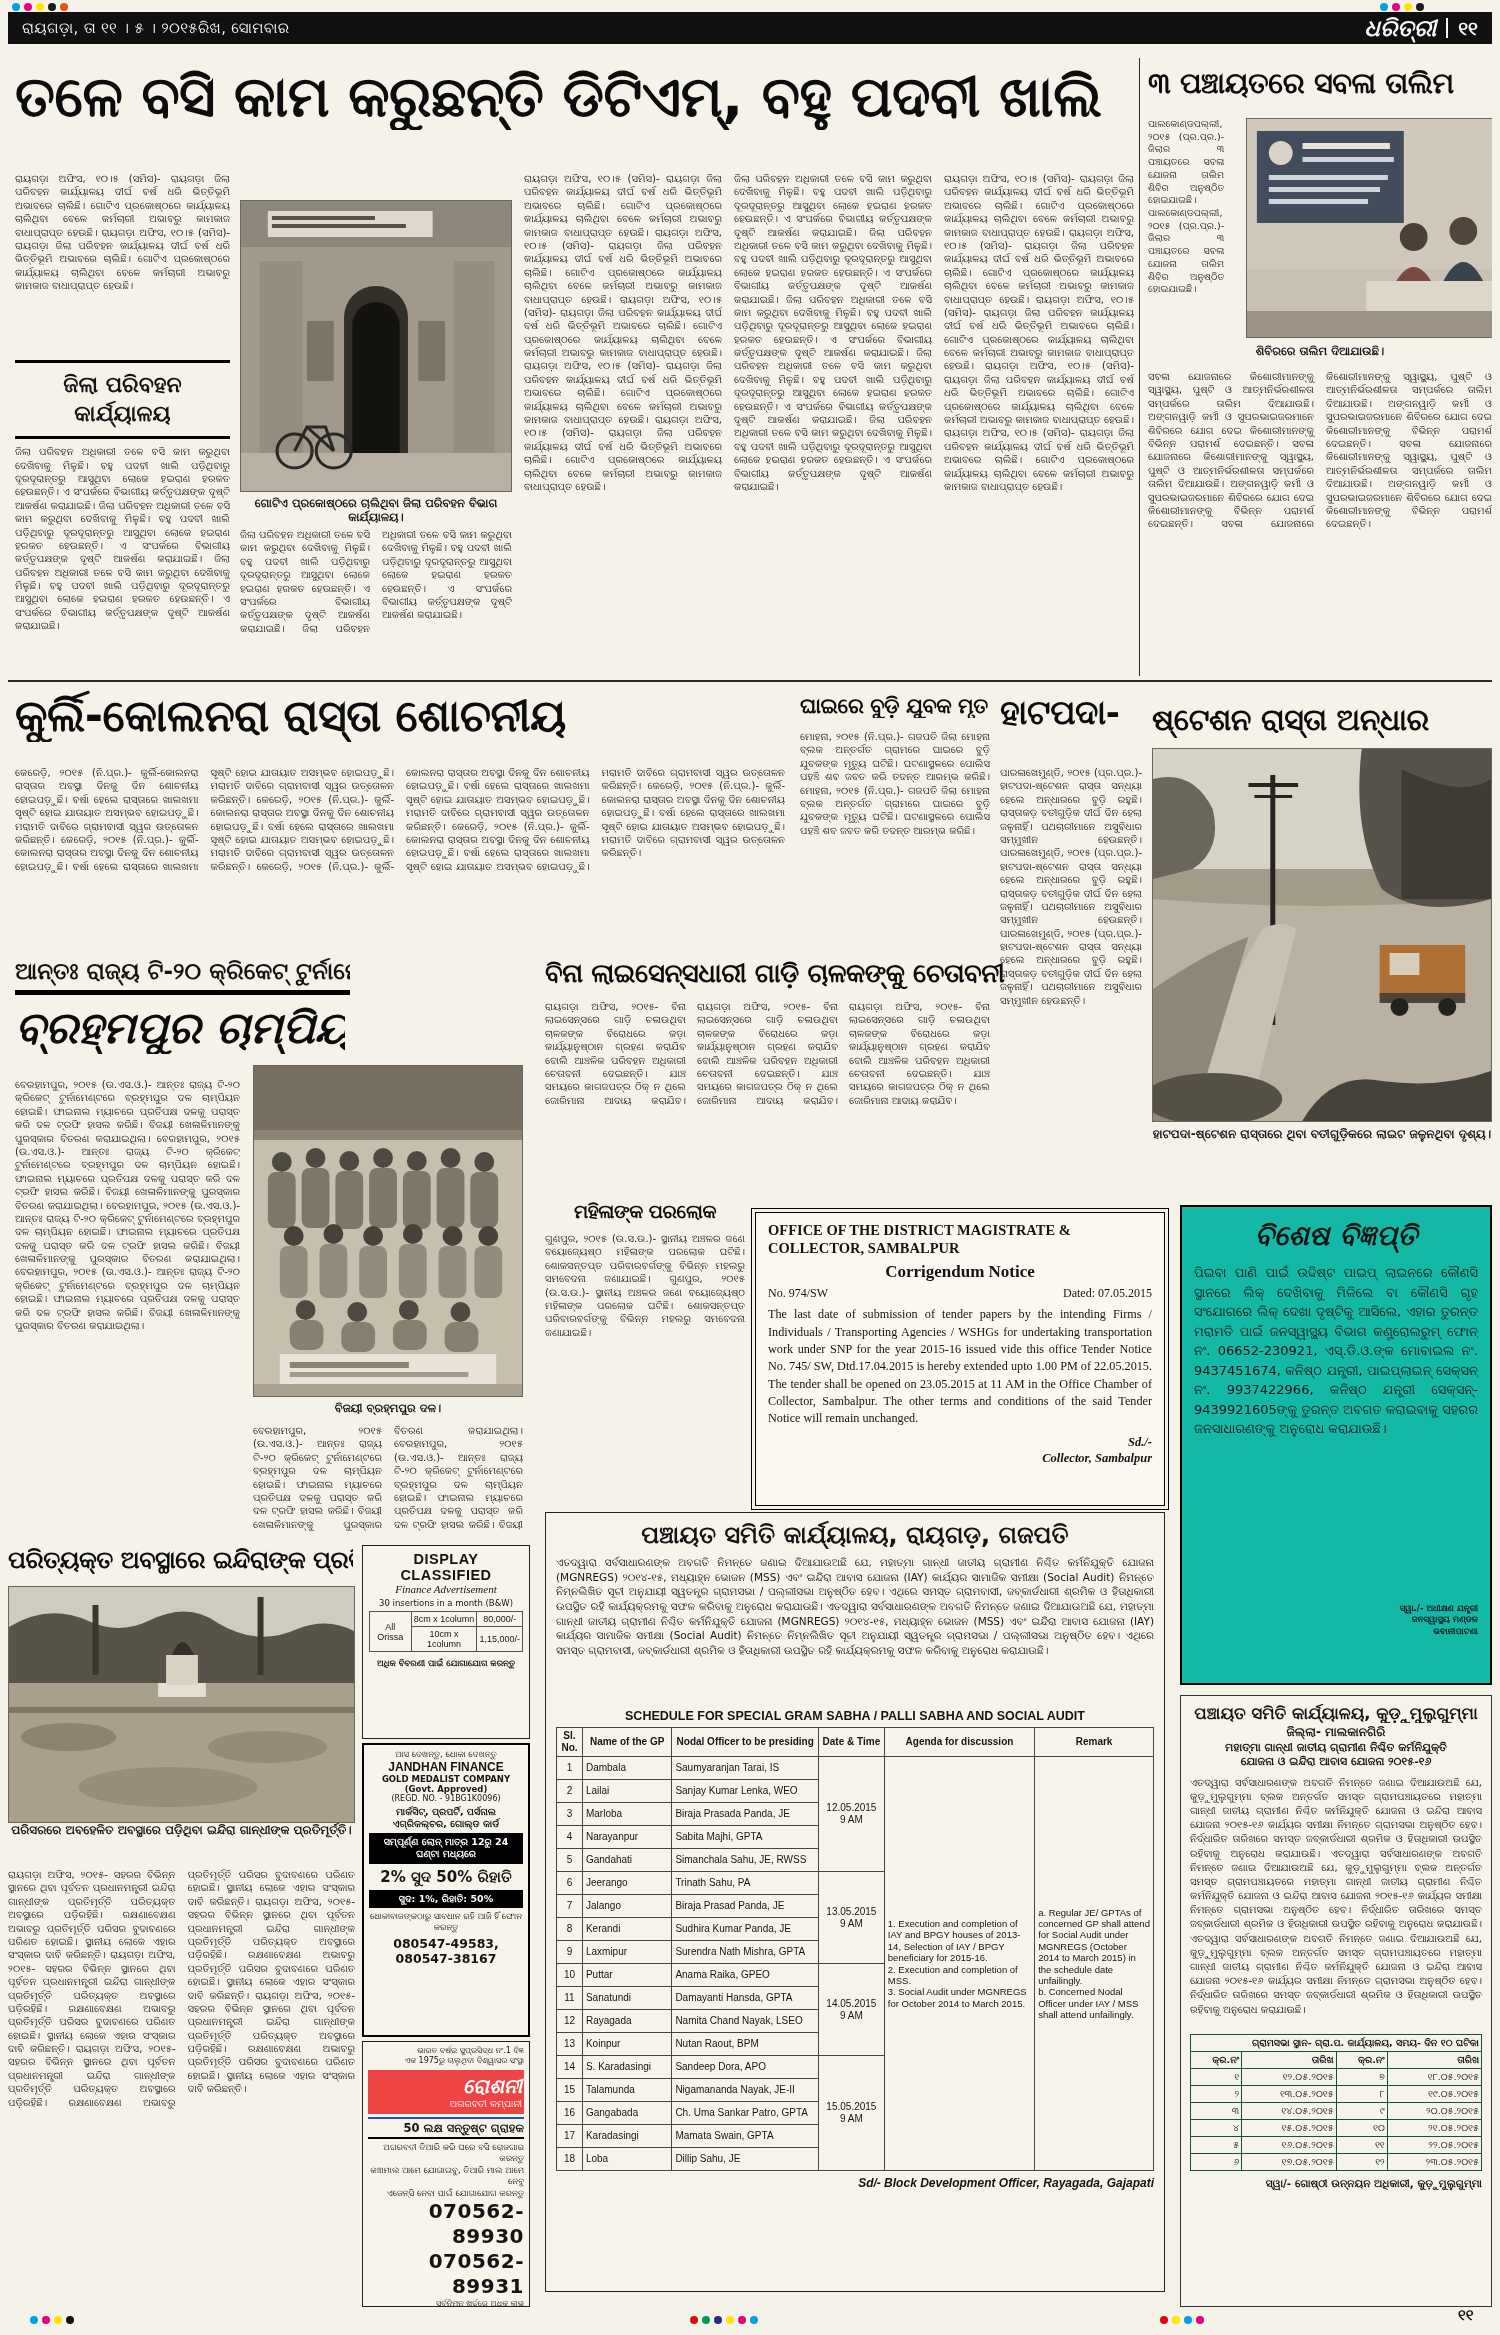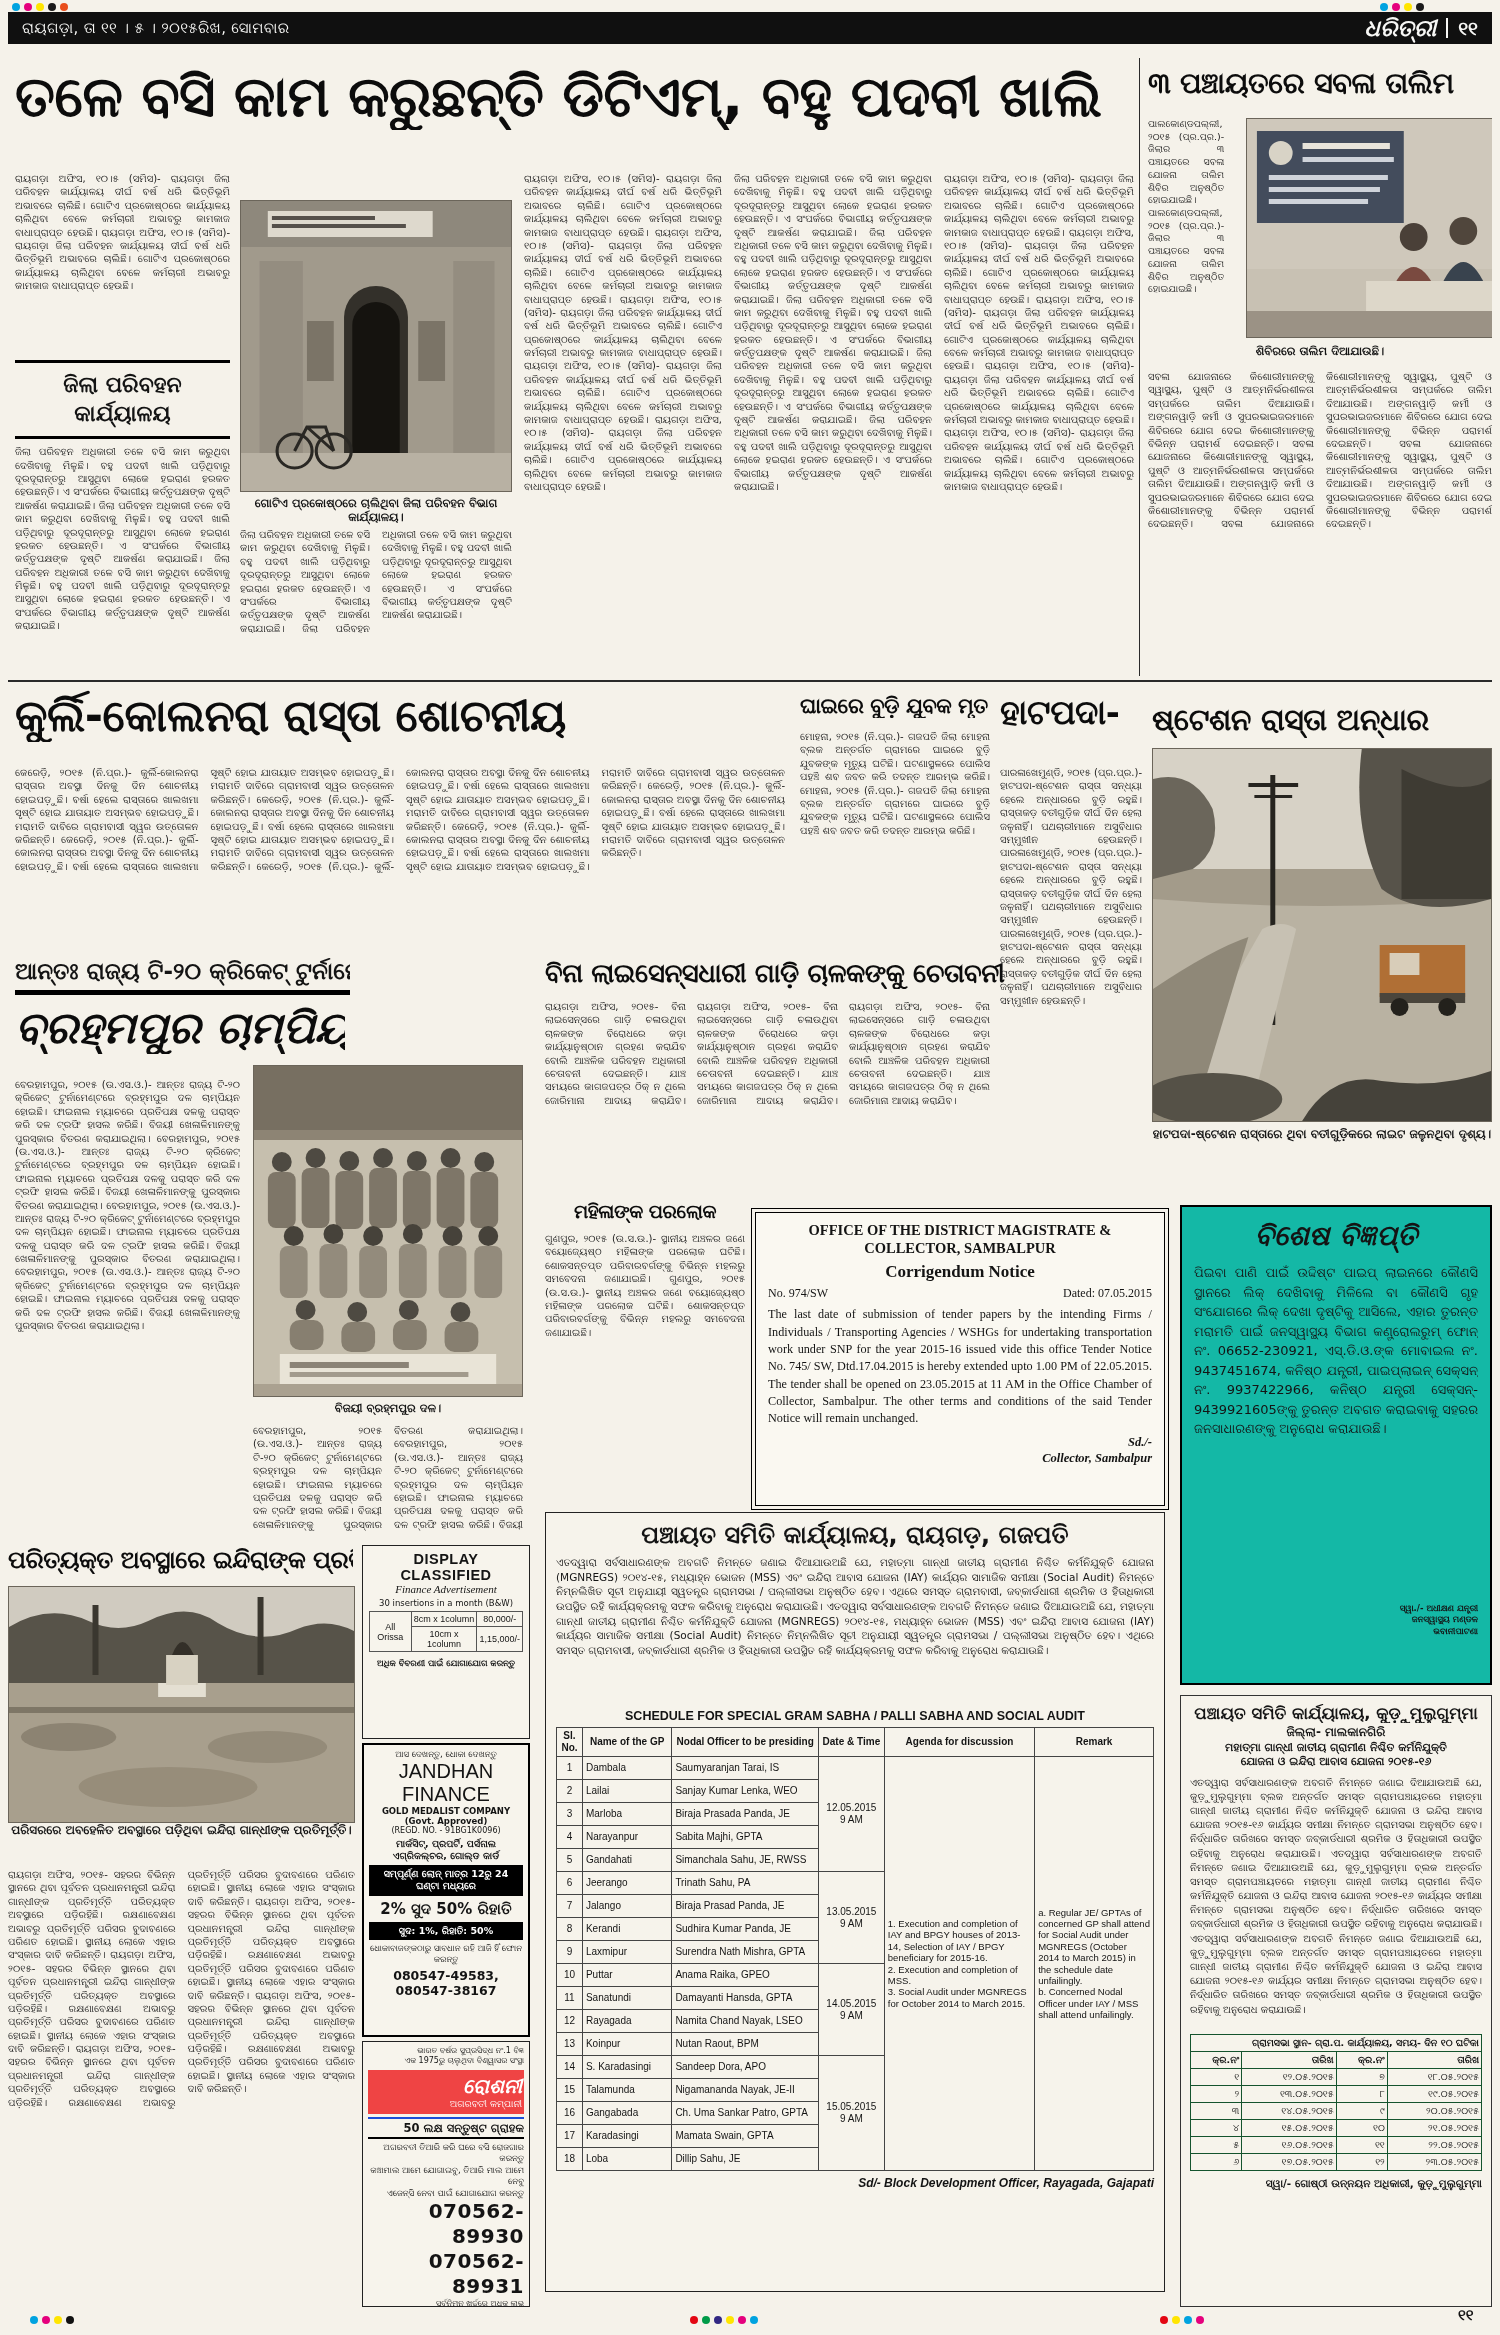--- a/index.html
+++ b/index.html
@@ -31,21 +31,21 @@
   figure svg{display:block}
   .photo-frame{border:1px solid #6b655a}
   
   .insetbox{border-top:3px solid #000;border-bottom:3px solid #000;text-align:center;
             padding:8px 0;margin:6px 0;font-weight:900;font-size:22px;line-height:1.3}
   .kicker{display:inline-block;border-bottom:5px solid #000;padding:0 4px 5px 0;
           font-size:23px;font-weight:900}
   
   .corrig{border:1px solid #000;outline:1px solid #000;outline-offset:3px;background:#faf8f1;
           padding:8px 12px;font-family:"Liberation Serif",serif}
-  .corrig .office{font-size:14.5px;font-weight:bold;text-align:center;line-height:1.25}
+  .corrig .office{font-size:14.5px;font-weight:bold;text-align:left;line-height:1.25}
   .corrig .ctitle{font-size:17px;font-weight:bold;text-align:center;margin:5px 0 4px}
   .corrig .meta{display:flex;justify-content:space-between;font-size:12px;margin-bottom:5px}
   .corrig .cbody{font-size:12.2px;line-height:1.42;text-align:justify}
   .corrig .sig{text-align:right;font-size:12.5px;font-weight:bold;font-style:italic;margin-top:6px;line-height:1.3}
   .special{border:2px solid #000;background:#14b8a6;padding:12px 12px}
   .special .stitle{font-size:28px;font-weight:900;font-style:italic;text-align:center;margin-bottom:10px}
   .special .sbody{font-size:13px;line-height:1.5;text-align:justify}
   .special .ssig{margin-top:10px;text-align:right;font-weight:bold;font-size:13px;line-height:1.4}
   .notice{border:1px solid #222;padding:8px 10px;background:#f6f3eb}
   .notice .ntitle{font-size:24px;font-weight:900;text-align:center;white-space:nowrap;overflow:hidden}
@@ -61,21 +61,21 @@
   
   .ad{border:1px solid #222;background:#f7f4ec;overflow:hidden}
   .disp{padding:5px 6px;text-align:center}
   .disp .dt{font-size:14.5px;font-weight:900;letter-spacing:.5px;font-family:"Liberation Sans",sans-serif}
   .disp .ds{font-size:11px;font-style:italic;font-family:"Liberation Serif",serif}
   .disp .dn{font-size:8.5px;margin:3px 0}
   table.disp-t{width:100%;border-collapse:collapse;font-size:9px;font-family:"Liberation Sans",sans-serif}
   table.disp-t td{border:1px solid #555;padding:2px}
   .jandhan{border:2px solid #000;padding:4px 5px;text-align:center}
   .jd-tag{font-size:8.5px}
-  .jd-name{font-size:20px;font-weight:400;font-family:"Liberation Sans",sans-serif}
+  .jd-name{font-size:12px;font-weight:700;font-family:"Liberation Sans",sans-serif}
   .jd-sub{font-size:8.5px;font-weight:bold}
   .jd-sub2{font-size:8px}
   .jd-serv{font-size:9.5px;font-weight:bold;margin:3px 0}
   .jd-bar{background:#000;color:#fff;font-weight:bold;font-size:9.5px;padding:3px 2px;margin:3px 0;line-height:1.3}
   .jd-big{font-size:15px;font-weight:900;margin:4px 0}
   .jd-note{font-size:8.5px}
   .jd-ph{font-size:12.5px;font-weight:900;margin-top:3px}
   .roshni{padding:4px 5px;text-align:right}
   .rs-top{font-size:8px;line-height:1.3}
   .rs-banner{background:#ef4444;color:#fff;padding:4px 2px;margin:3px 0}

